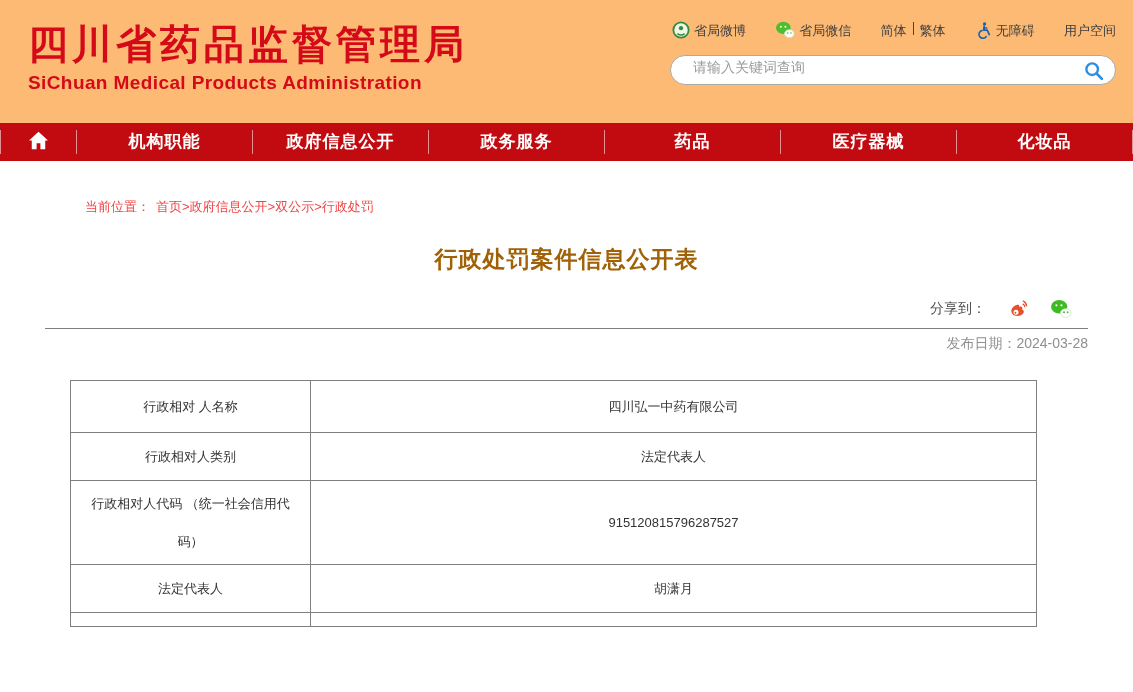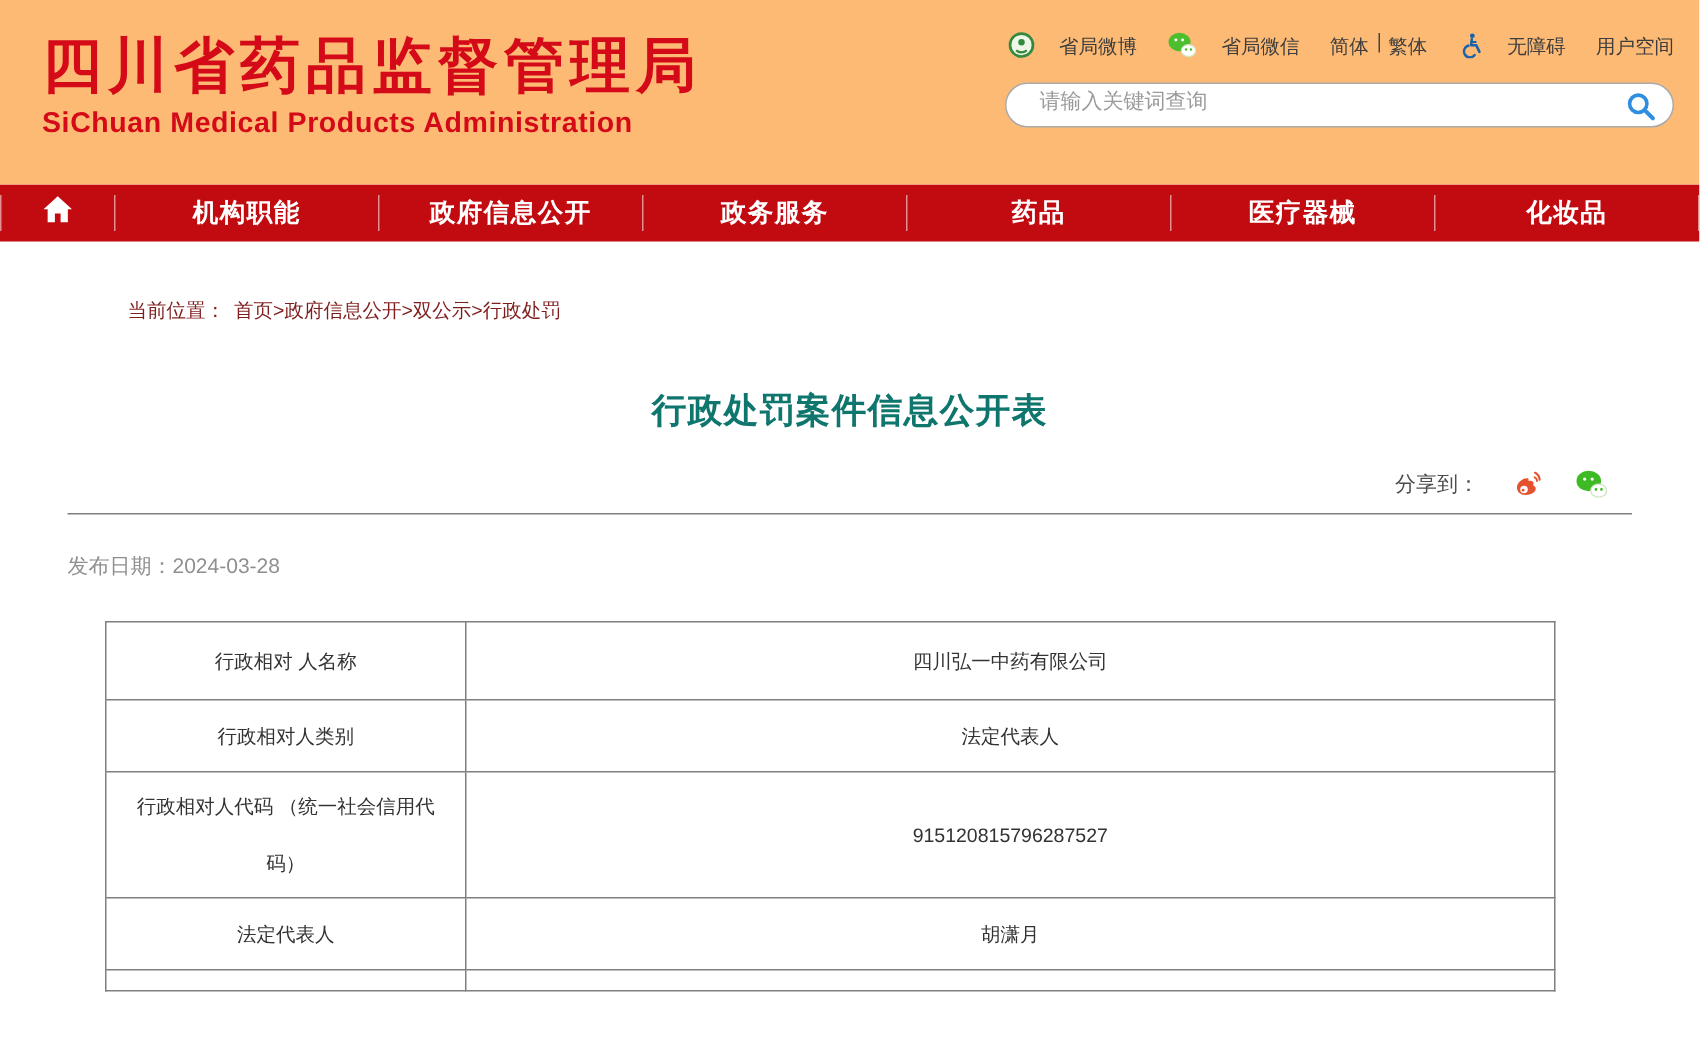--- a/index.html
+++ b/index.html
@@ -8,50 +8,50 @@
 
   
   .header { position:relative; height:123px; background:#fdba74; }
   .logo { position:absolute; left:28px; top:18px; color:#d40a18; }
   .logo-cn { font-size:40px; font-weight:700; letter-spacing:4px; line-height:52px; }
   .logo-en { font-size:19px; font-weight:700; letter-spacing:.4px; line-height:26px; }
 
   .top-right { position:absolute; right:15px; top:20px; width:448px; }
   .quick-links { display:flex; align-items:center; justify-content:space-between;
     font-size:13px; color:#3d3d3d; height:22px; padding:0 2px; }
-  .qlink { display:flex; align-items:center; gap:16px; cursor:pointer; white-space:nowrap; }
+  .qlink { display:flex; align-items:center; gap:4px; cursor:pointer; white-space:nowrap; }
   .lang-group { display:flex; align-items:flex-start; gap:6px; }
   .lang-sep { width:1px; height:13px; background:#444; display:inline-block; }
   .search-box { margin-top:13px; position:relative; width:446px; height:30px;
     border:1px solid #aaa; border-radius:16px; background:#fff; }
   .search-box input { position:absolute; left:22px; top:1px; width:380px; height:20px;
     border:none; outline:none; font-size:14px; color:#333; background:transparent; }
   .search-box input::placeholder { color:#9a9a9a; }
   .search-btn { position:absolute; right:10px; top:4px; width:22px; height:22px;
     border:none; background:transparent; cursor:pointer; padding:0; }
 
   
   .nav { height:38px; background:#c20b10; display:flex; align-items:center; }
   .nav .sep { width:1px; height:24px; background:rgba(255,255,255,.55); flex:0 0 1px; }
   .nav-home { flex:0 0 75px; display:flex; align-items:center; justify-content:center;
     height:100%; cursor:pointer; }
   .nav-item { flex:1 1 0; text-align:center; color:#ffffff; font-size:17px; font-weight:700;
     letter-spacing:1px; line-height:38px; cursor:pointer; }
 
   
   .content { width:1043px; margin:0 auto; }
-  .breadcrumb { margin:37px 0 0 40px; font-size:13px; color:#7f1d1d; }
+  .breadcrumb { margin:37px 0 0 40px; font-size:13px; color:#ef4444; }
   .breadcrumb .path { margin-left:6px; }
-  .page-title { margin-top:42px; text-align:center; font-size:23px; font-weight:700;
-    color:#0f766e; letter-spacing:1px; }
+  .page-title { margin-top:28px; text-align:center; font-size:23px; font-weight:700;
+    color:#a16207; letter-spacing:1px; }
   .share-row { margin-top:24px; display:flex; justify-content:flex-end; align-items:center;
     gap:21px; padding-right:16px; font-size:14px; color:#4d4d4d; }
   .share-icon { width:22px; height:20px; cursor:pointer; }
   .divider { margin-top:9px; border-top:1px solid #7f7f7f; }
-  .pub-row { margin-top:26px; font-size:14px; color:#8f8f8f; }
+  .pub-row { margin-top:6px; text-align:right; font-size:14px; color:#8f8f8f; }
 
   
   table.penalty { margin:27px 0 0 25px; width:967px; border-collapse:collapse;
     table-layout:fixed; }
   table.penalty td { border:1px solid #7f7f7f; font-size:13px; color:#333;
     line-height:38px; text-align:center; vertical-align:middle; }
   td.lbl { width:240px; padding:0 10px; }
   tr.r0 td { height:52px; } tr.r1 td { height:48px; } tr.r2 td { height:84px; }
   tr.r3 td { height:48px; } tr.r4 td { height:50px; } tr.stub td { height:14px; }
   td.val.left { text-align:left; padding-left:4px; }

